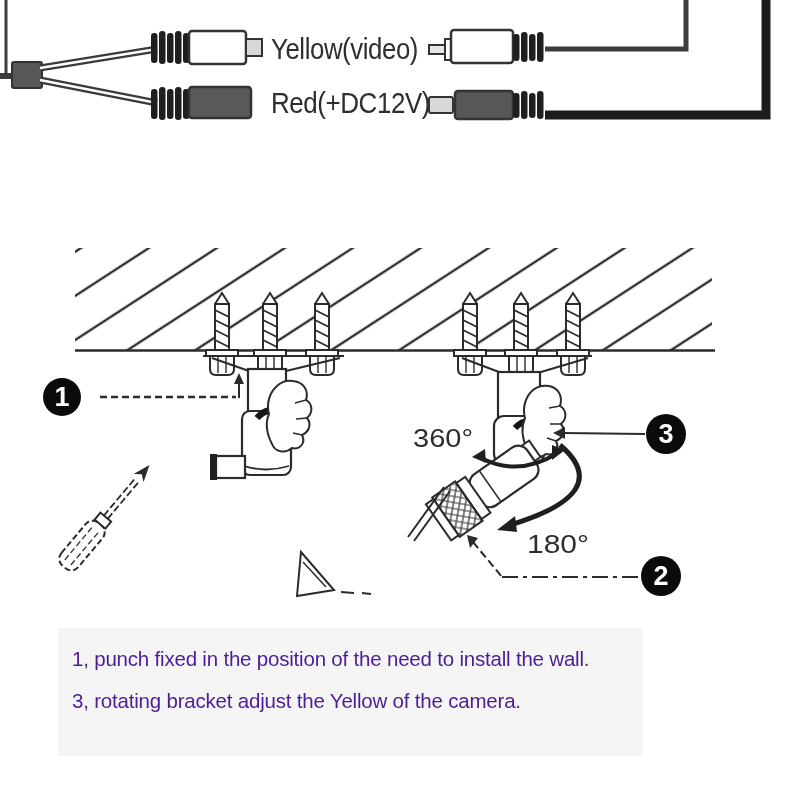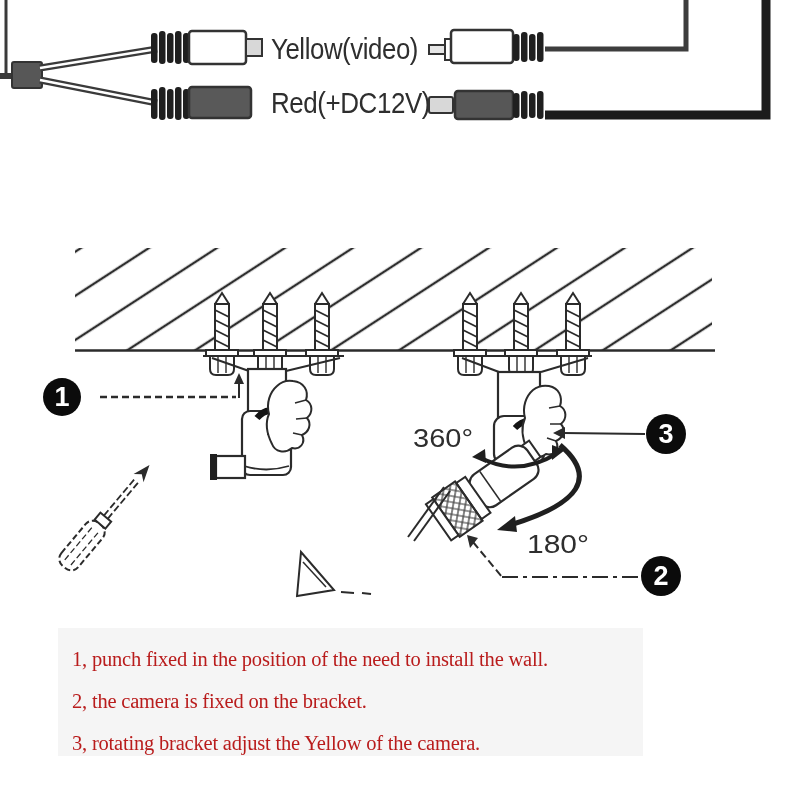--- a/index.html
+++ b/index.html
@@ -7,22 +7,22 @@
        font-family:"Liberation Sans", sans-serif;}
   svg{position:absolute;left:0;display:block;}
   #top-svg{top:0;}
   #main-svg{top:235px;}
   svg text{font-family:"Liberation Sans", sans-serif;fill:#2e2e2e;}
   .cable-label{font-size:30px;letter-spacing:-0.5px;}
   .angle-label{font-size:26px;}
   .badge-num{font-size:27px;font-weight:bold;fill:#ffffff;text-anchor:middle;}
   .instructions{position:absolute;left:58px;top:628px;width:585px;height:128px;
     background:#f5f5f5;box-sizing:border-box;padding:10px 0 0 14px;}
-  .instr-line{font-size:20.5px;line-height:42px;color:#b91c1c;letter-spacing:-0.2px;
-    white-space:nowrap;font-family:Liberation Serif, serif;}
+  .instr-line{font-size:20.5px;line-height:42px;color:#4c1d95;letter-spacing:-0.2px;
+    white-space:nowrap;}
 </style>
 </head>
 <body>
 
 <svg id="top-svg" width="800" height="160" viewBox="0 0 800 160">
 
   <g>
     <line x1="6" y1="0" x2="6" y2="73" stroke="#3a3a3a" stroke-width="3"></line>
     <line x1="0" y1="76" x2="14" y2="76" stroke="#3a3a3a" stroke-width="6"></line>
     <rect x="12" y="62" width="30" height="26" rx="2" fill="#575757" stroke="#333" stroke-width="2"></rect>
@@ -201,15 +201,14 @@
   <g>
     <path d="M301 317 L334 355 L297 361 Z" fill="#ffffff" stroke="#2b2b2b" stroke-width="2"></path>
     <line x1="303" y1="327" x2="326" y2="352" stroke="#2b2b2b" stroke-width="1.5"></line>
     <line x1="341" y1="357" x2="354" y2="358" stroke="#2b2b2b" stroke-width="2"></line>
     <line x1="362" y1="358" x2="371" y2="359" stroke="#2b2b2b" stroke-width="2"></line>
   </g>
 </svg>
 
 <div class="instructions">
   <div class="instr-line">1, punch fixed in the position of the need to install the wall.</div>
-  <div class="instr-line">2, the camera is fixed on the bracket.</div>
   <div class="instr-line">3, rotating bracket adjust the Yellow of the camera.</div>
 </div>
 
 </body></html>

